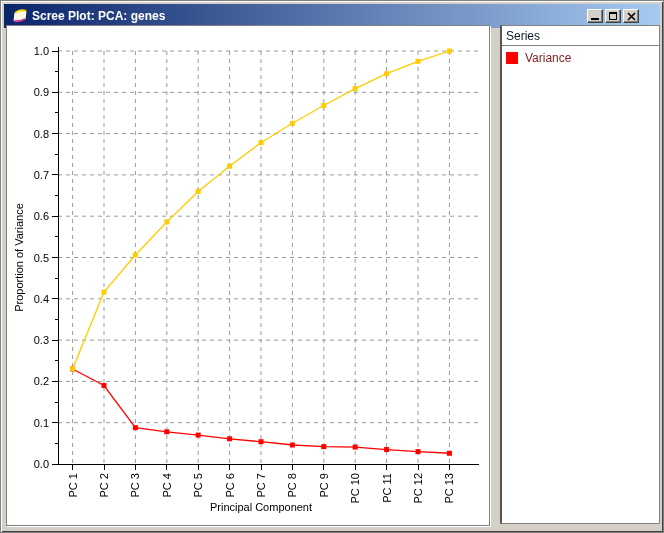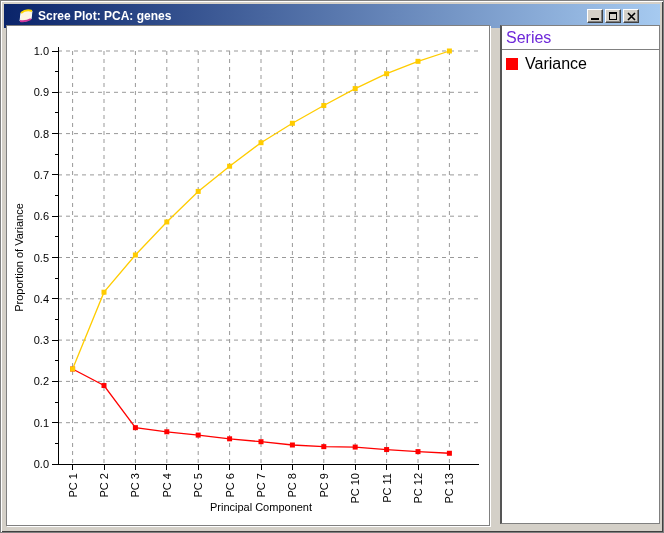--- a/index.html
+++ b/index.html
@@ -10,21 +10,21 @@
     -webkit-font-smoothing:none;
   }
   .window{
     position:absolute;inset:0;background:#d4d0c8;
     border:1px solid #808080;
     box-shadow:inset 1px 1px 0 #ffffff, inset -1px -1px 0 #404040;
   }
   .titlebar{
     position:absolute;left:3px;top:3px;right:3px;height:24px;
     display:flex;align-items:center;
-    padding-left:14px;
+    padding-left:8px;
   }
   .titlebar-title{
     color:#ffffff;font-size:12px;font-weight:bold;
     margin-left:4px;white-space:nowrap;
   }
   .titlebar-buttons{
     margin-left:auto;margin-right:21px;display:flex;align-items:center;
   }
   .tb-btn{
     width:16px;height:14px;background:#d4d0c8;
@@ -46,27 +46,27 @@
   }
   .chart-panel svg{display:block;}
   .legend-panel{
     position:absolute;left:499px;top:24px;width:160px;height:499px;
     background:#ffffff;
     border:1px solid #808080;
     border-left:2px solid #555555;
     box-sizing:border-box;
   }
   .legend-header{
-    font-size:16px;color:#6d28d9;padding:3px 4px 2px 4px;
+    font-size:12px;color:#0f172a;padding:3px 4px 2px 4px;
   }
   .legend-separator{height:0;border-bottom:1px solid #808080;margin:0;}
   .legend-items{padding-top:2px;}
   .legend-row{display:flex;align-items:center;padding:3px 4px;}
   .legend-swatch{width:12px;height:12px;margin-right:7px;flex:0 0 auto;}
-  .legend-label{font-size:16px;color:#000000;white-space:nowrap;}
+  .legend-label{font-size:12px;color:#7f1d1d;white-space:nowrap;}
   svg text{font-family:"Liberation Sans",sans-serif;}
 </style>
 </head>
 <body>
 
 <div class="window">
 
   <div class="titlebar" style="background: linear-gradient(to right, rgb(10, 36, 106), rgb(166, 202, 240));">
     <svg width="16" height="16" viewBox="0 0 16 16">
       <path d="M2 13 L3 5 Q8 1 14 3 L13 11 Q8 14 2 13 Z" fill="#fdf6e3" stroke="#ffffff" stroke-width="1"></path>

